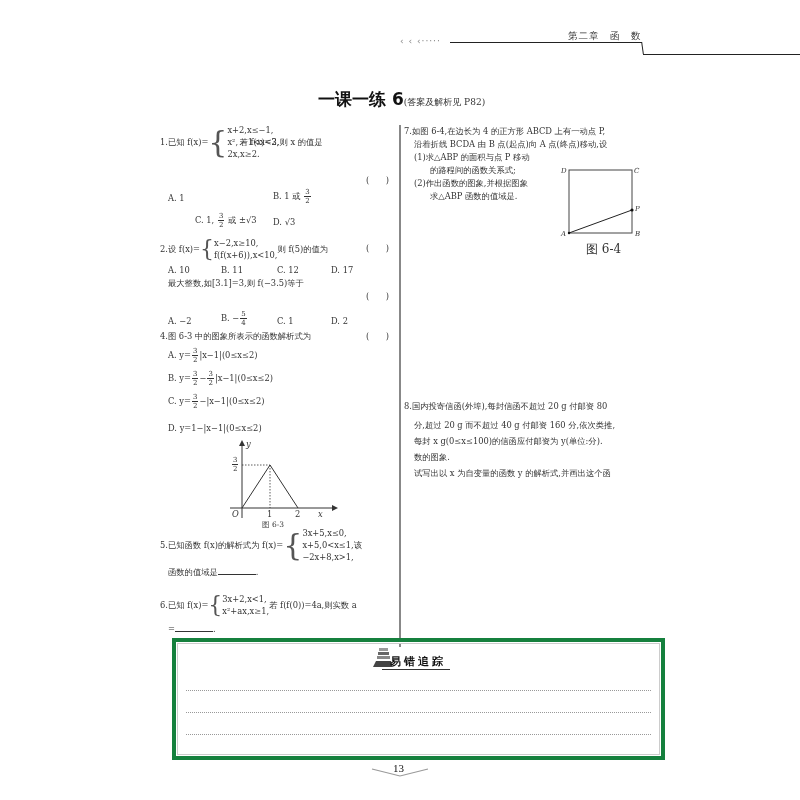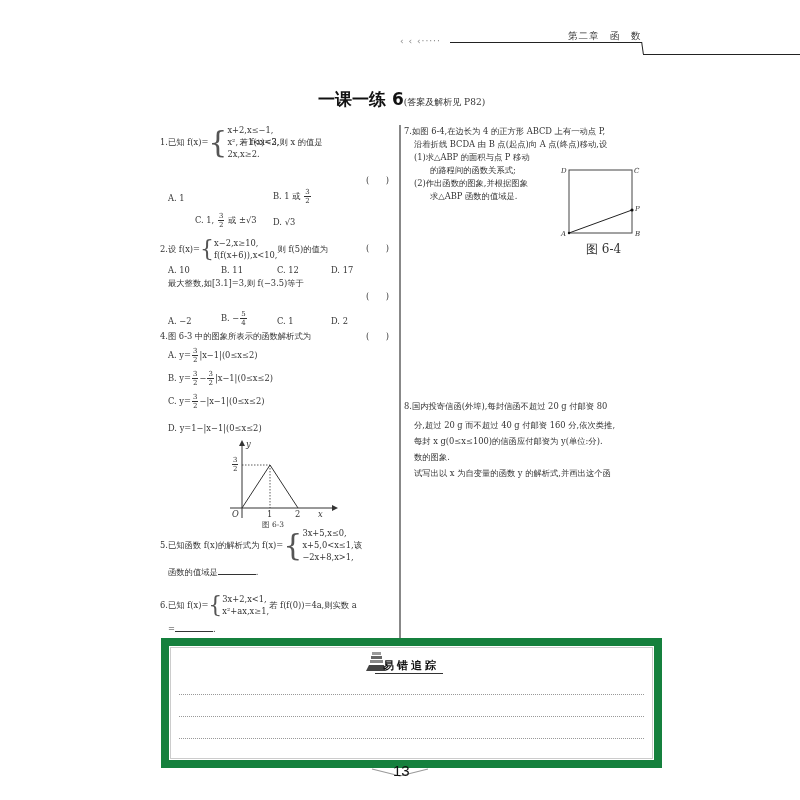--- a/index.html
+++ b/index.html
@@ -13,25 +13,25 @@
   .hdr-chapter { left:568px; top:30px; font-size:9.5px; color:#333; letter-spacing:1px; font-family:"DejaVu Sans", sans-serif; }
   .title { left:318px; top:88px; font-size:17px; font-weight:bold; color:#111; font-family:"DejaVu Sans", sans-serif; }
   .title .note { font-size:9px; font-weight:normal; font-family:"DejaVu Serif", serif; color:#333; }
   .divider { left:399px; top:125px; width:0; height:522px; border-left:2px solid #888; }
   .q { font-size:8.3px; line-height:13px; color:#333; }
   .frac { display:inline-flex; flex-direction:column; align-items:center; vertical-align:middle; font-size:7px; line-height:8px; margin:0 1px; }
   .frac span:first-child { border-bottom:0.6px solid #333; padding:0 1px; }
   .brace { font-size:30px; line-height:30px; font-weight:100; color:#555; vertical-align:middle; }
   .pw { display:inline-block; vertical-align:middle; line-height:12px; }
   .paren { position:absolute; font-size:8.3px; }
-  .box { left:161px; top:638px; width:485px; height:114px; border:8px solid #15803d; box-shadow: inset 0 0 0 1px #fff, inset 0 0 0 2px #ccc; text-decoration: underline; }
+  .box { left:172px; top:638px; width:485px; height:114px; border:4px solid #15803d; box-shadow: inset 0 0 0 1px #fff, inset 0 0 0 2px #ccc; text-decoration: underline; }
   .dotline { position:absolute; left:10px; right:10px; height:0; border-top:1px dotted #999; }
   .box-title { left:214px; top:12px; font-size:11px; font-weight:bold; color:#111; font-family:"DejaVu Sans", sans-serif; letter-spacing:3px; }
   .box-under { left:206px; top:27px; width:68px; border-top:1px solid #333; }
-  .pagenum { left:393px; top:762px; font-size:15px; font-family:Liberation Sans, sans-serif; color:#111; }
+  .pagenum { left:393px; top:762px; font-size:11px; font-family:Liberation Serif, serif; color:#111; }
   .blank { display:inline-block; border-bottom:0.8px solid #333; width:38px; height:8px; }
 </style>
 </head>
 <body>
 
 <div class="abs hdr-arrows">‹ ‹ ‹·····</div>
 <div class="abs hdr-line"></div>
 <div class="abs hdr-step"></div>
 <div class="abs hdr-line2"></div>
 <div class="abs hdr-chapter">第二章　函　数</div>

